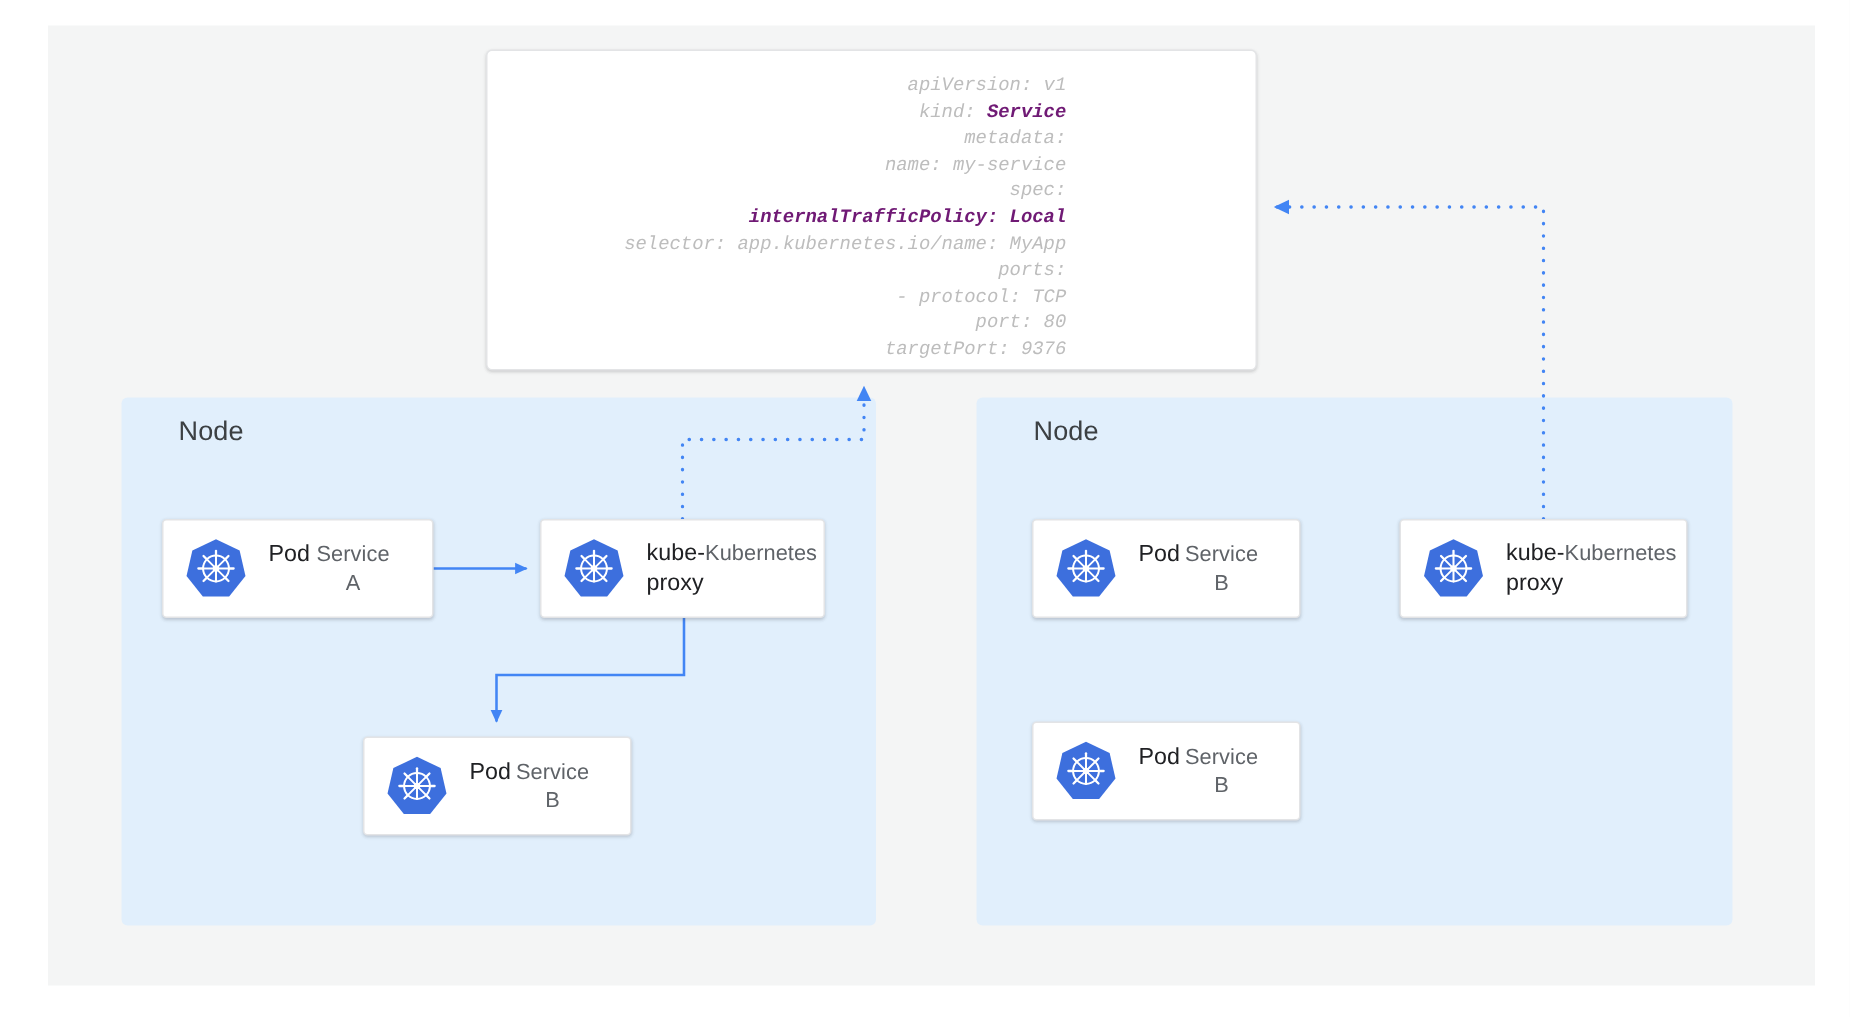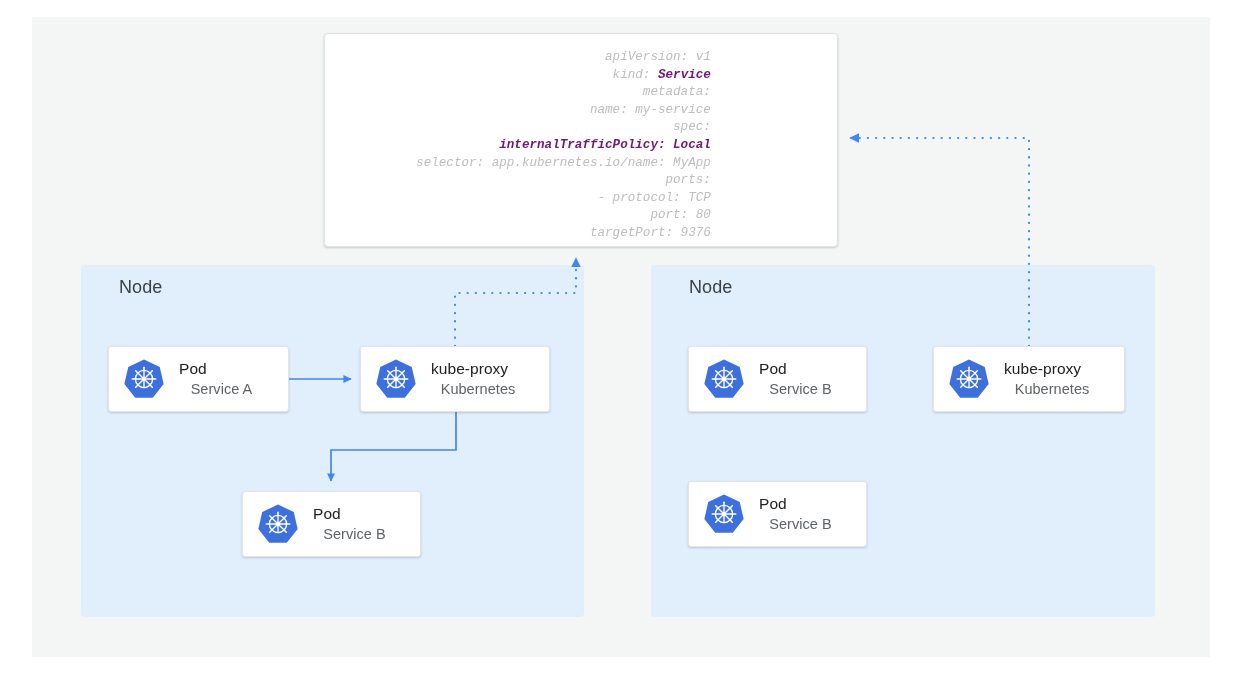--- a/index.html
+++ b/index.html
@@ -63,21 +63,20 @@
   .card .k8s-icon {
     flex: 0 0 auto;
     margin-left: 14px;
     width: 42px;
     height: 42px;
     display: block;
   }
   .card .card-text {
     flex: 1 1 auto;
     display: flex;
-    flex-direction: column;
     justify-content: center;
     margin-left: 14px;
     padding-right: 24px;
   }
   .card .card-title {
     font-size: 15.5px;
     color: #202124;
     line-height: 1.28;
     letter-spacing: 0.05px;
   }

